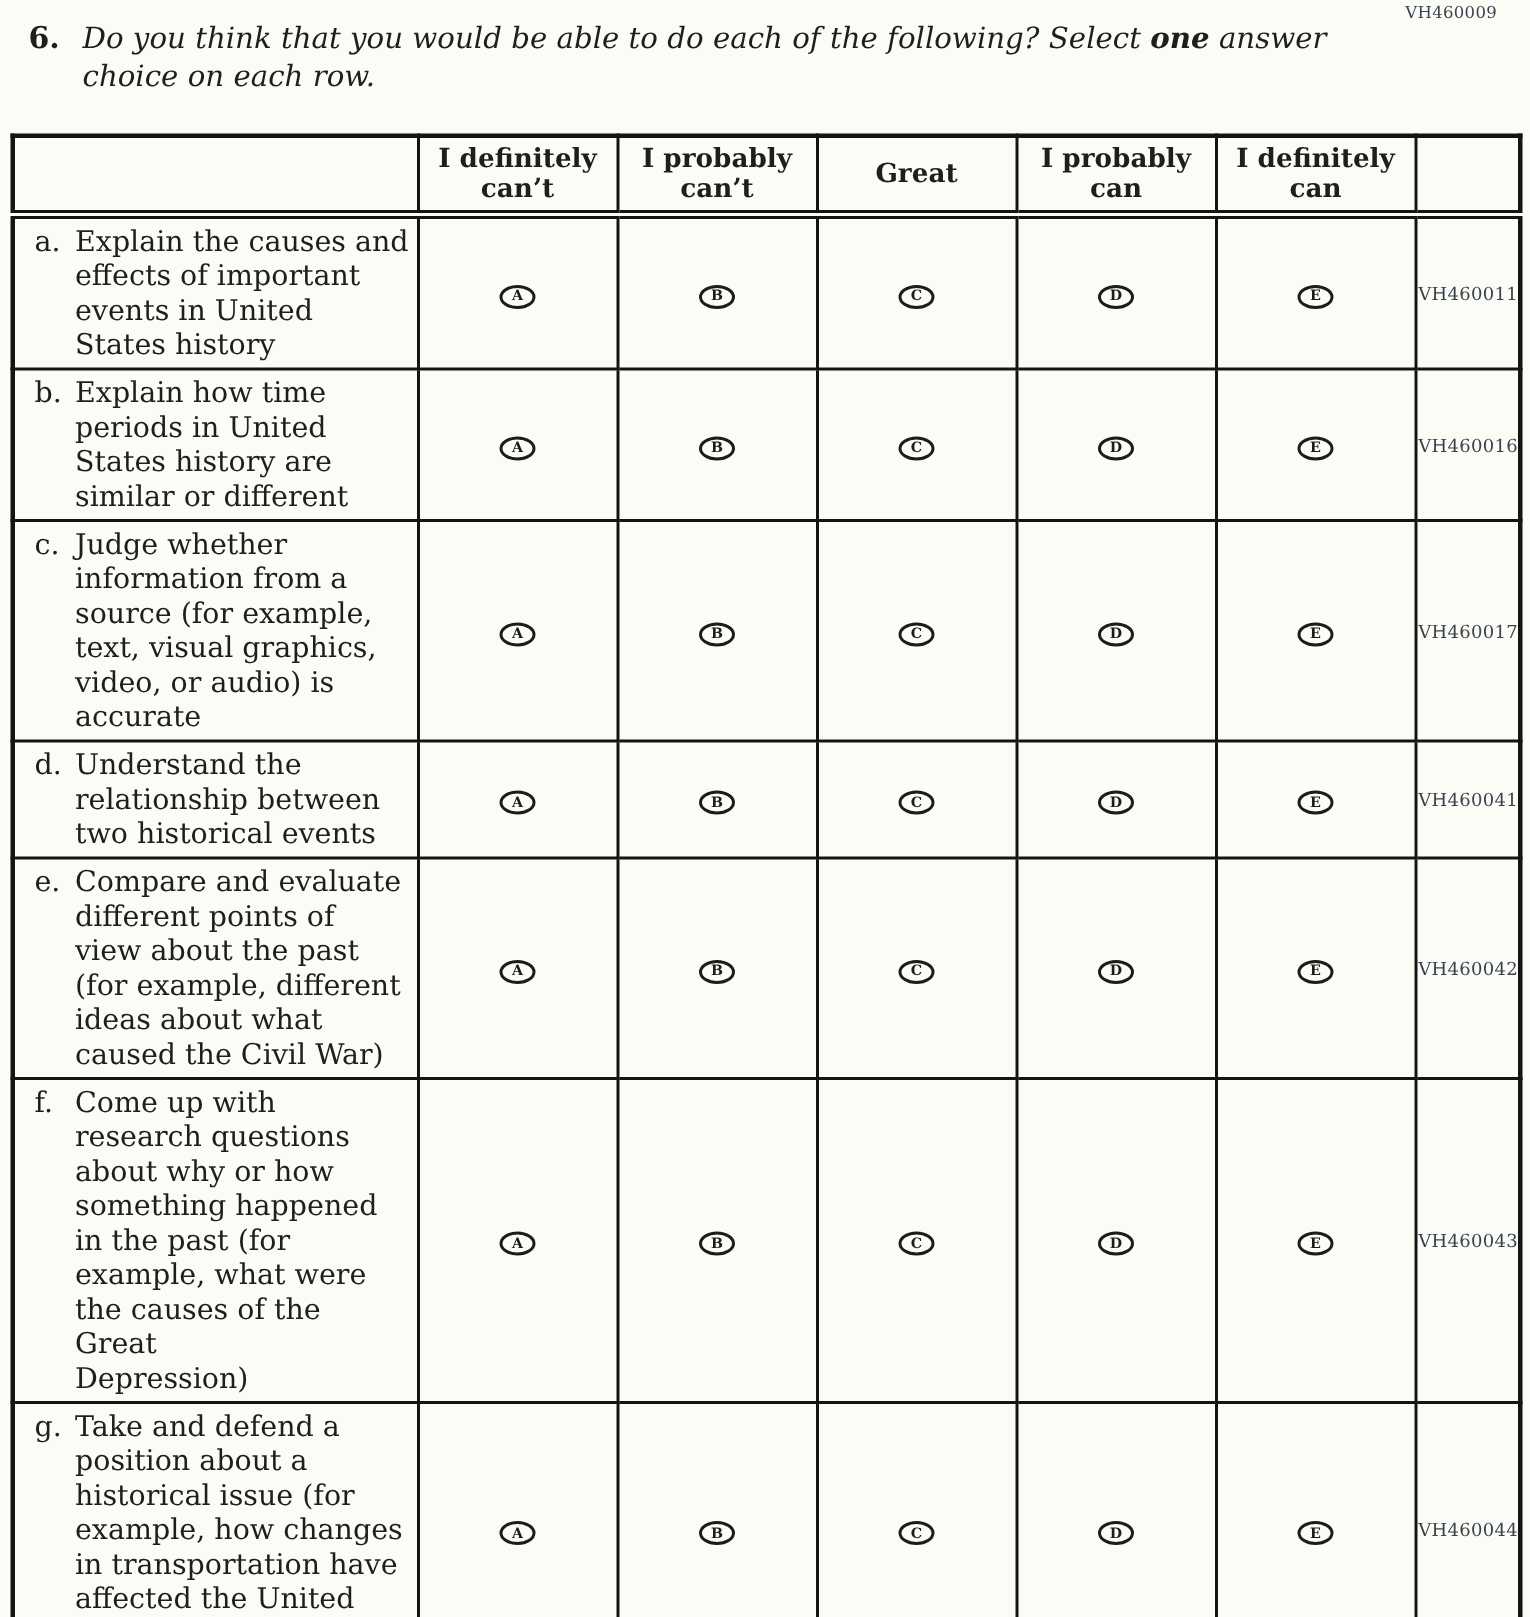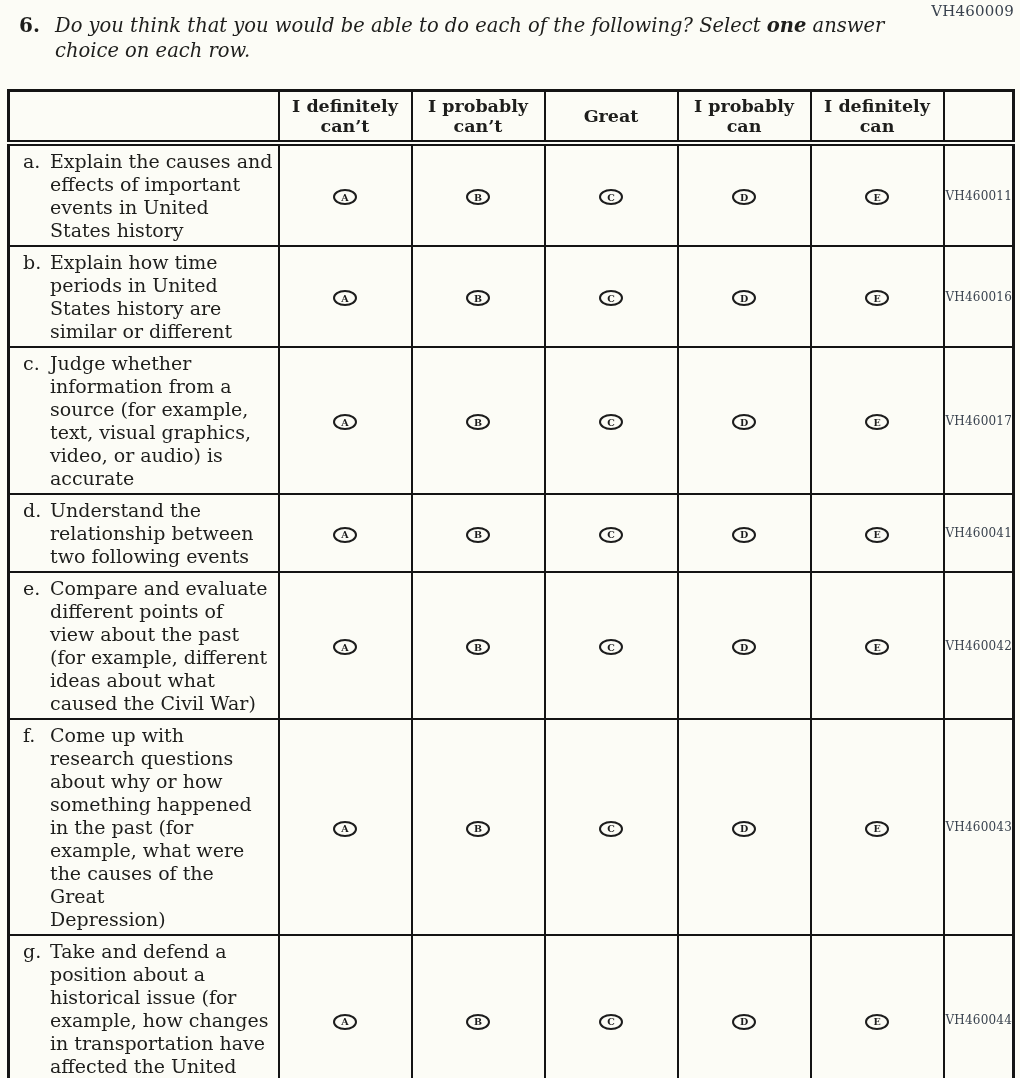--- a/index.html
+++ b/index.html
@@ -5,22 +5,22 @@
   * { margin:0; padding:0; box-sizing:border-box; }
   html,body { width:1020px; height:1078px; }
   body {
     position:relative;
     background:#fcfcf6;
     color:#1e1e1c;
     font-family:"DejaVu Serif","Liberation Serif",serif;
     overflow:hidden;
   }
   .page-code-top {
-    position:absolute; top:2px; right:6px;
-    font-size:15px; letter-spacing:.2px;
+    position:absolute; top:2px; right:22px;
+    font-size:11px; letter-spacing:.2px;
     color:#39424e;
   }
   .question {
     display:flex;
     margin:13px 60px 0 0;
   }
   .qnum {
     flex:none; width:55px; padding-left:19px;
     font-weight:bold; font-size:20px; line-height:25px;
   }
@@ -157,21 +157,21 @@
       <td class="opt"><span class="bubble">D</span></td>
       <td class="opt"><span class="bubble">E</span></td>
       <td class="code">VH460017</td>
     </tr>
     <tr>
       <td class="stmt">
           <div class="stmt-inner">
             <span class="rl">d.</span>
             <span class="rt">Understand the
 relationship between
-two following events</span>
+two historical events</span>
           </div>
         </td>
       <td class="opt"><span class="bubble">A</span></td>
       <td class="opt"><span class="bubble">B</span></td>
       <td class="opt"><span class="bubble">C</span></td>
       <td class="opt"><span class="bubble">D</span></td>
       <td class="opt"><span class="bubble">E</span></td>
       <td class="code">VH460041</td>
     </tr>
     <tr>

